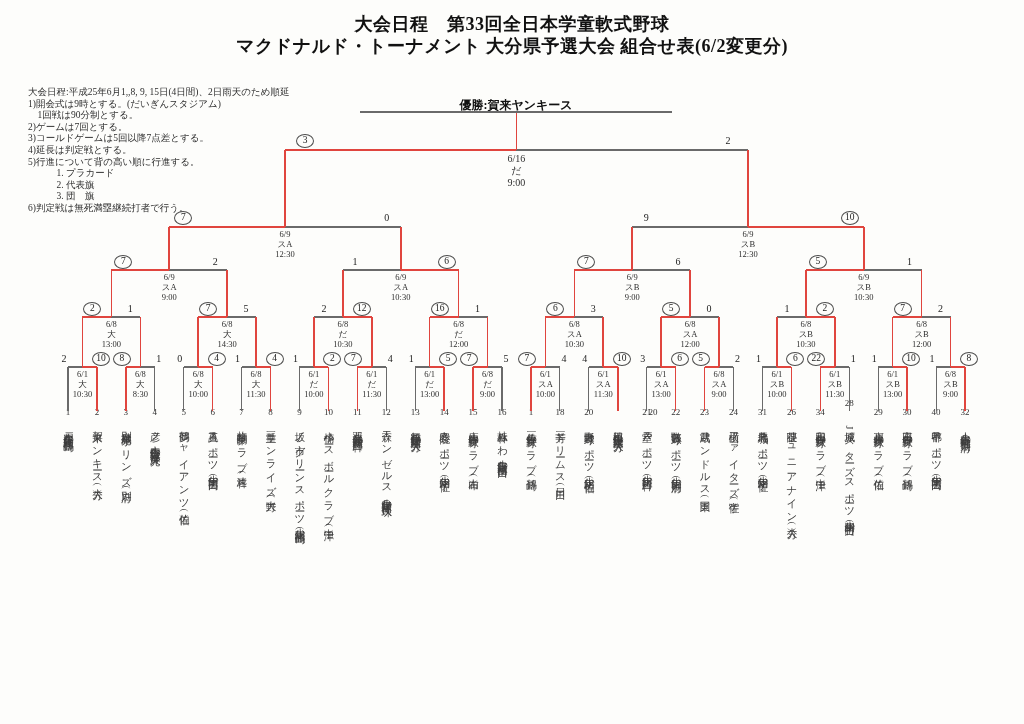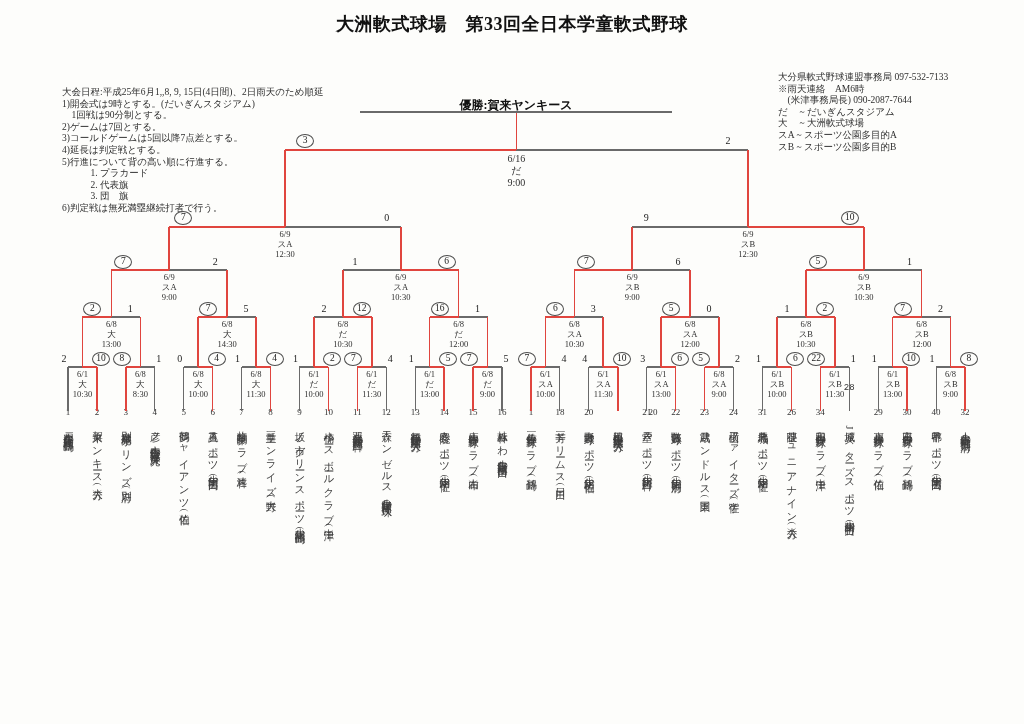--- a/index.html
+++ b/index.html
@@ -6,21 +6,21 @@
   #page{
     position:relative; width:1024px; height:724px; margin:0 auto;
     background:#fdfdfb; overflow:hidden;
     font-family:"Liberation Serif","DejaVu Serif",serif; color:#333;
   }
   .title{
     position:absolute; top:13px; left:0; width:100%; text-align:center;
     font-weight:bold; font-size:18px; line-height:22px; color:#111; letter-spacing:.5px;
   }
   .note{ position:absolute; white-space:pre; font-size:9.5px; line-height:11.6px; color:#2f2f2f; }
-  #note-left{ left:62px; top:87px; }
+  #note-left{ left:28px; top:87px; }
   #note-right{ left:778px; top:72px; }
   .champ-label{
     position:absolute; left:516px; top:97px; transform:translateX(-50%);
     font-weight:bold; font-size:12px; color:#111; white-space:nowrap;
   }
   .footer{
     position:absolute; left:393px; top:651px; white-space:pre;
     font-size:10.5px; line-height:13.4px; color:#2f2f2f;
   }
   .hline,.vline{ position:absolute; }
@@ -45,41 +45,35 @@
     position:absolute; transform:translateX(-50%); text-align:center;
     font-size:8.5px; line-height:9.8px; color:#2e2e2e; white-space:pre;
   }
   .ginfo.big{ font-size:10px; line-height:11.8px; }
 </style>
 </head>
 <body>
 
 <div id="page">
   <div class="title">
-    <div>大洲軟式球場　第33回全日本学童軟式野球</div>
+    <div>大会日程　第33回全日本学童軟式野球</div>
+    <div>マクドナルド・トーナメント 大分県予選大会 組合せ表(6/2変更分)</div>
   </div>
 
   <div id="note-left" class="note">大会日程:平成25年6月1,,8, 9, 15日(4日間)、2日雨天のため順延
 1)開会式は9時とする。(だいぎんスタジアム)
 　1回戦は90分制とする。
 2)ゲームは7回とする。
 3)コールドゲームは5回以降7点差とする。
 4)延長は判定戦とする。
 5)行進について背の高い順に行進する。
 　　　1. プラカード
 　　　2. 代表旗
 　　　3. 団　旗
 6)判定戦は無死満塁継続打者で行う。</div>
-  <div id="note-right" class="note">大分県軟式野球連盟事務局 097-532-7133
-※雨天連絡　AM6時
-　(米津事務局長) 090-2087-7644
-だ　 ~ だいぎんスタジアム
-大　 ~ 大洲軟式球場
-スA ~ スポーツ公園多目的A
-スB ~ スポーツ公園多目的B</div>
 
   <div class="champ-label">優勝:賀来ヤンキース</div>
 
 
   <div id="bracket">
       <div class="tnum" style="left: 59px; top: 407px;">1</div>
       <div class="vname" style="left: 61px; top: 423px;">戸次少年野球団（鶴崎）</div>
       <div class="tnum" style="left: 87.935px; top: 407px;">2</div>
       <div class="vname" style="left: 89.935px; top: 423px;">賀来ヤンキース（大分）</div>
       <div class="tnum" style="left: 116.87px; top: 407px;">3</div>
@@ -125,21 +119,21 @@
       <div class="tnum" style="left: 695.57px; top: 407px;">23</div>
       <div class="vname" style="left: 697.57px; top: 423px;">武蔵コンドルス（国東）</div>
       <div class="tnum" style="left: 724.505px; top: 407px;">24</div>
       <div class="vname" style="left: 726.505px; top: 423px;">横山ファイターズ（宇佐）</div>
       <div class="tnum" style="left: 753.44px; top: 407px;">31</div>
       <div class="vname" style="left: 755.44px; top: 423px;">北馬城スポーツ少年団（宇佐）</div>
       <div class="tnum" style="left: 782.375px; top: 407px;">26</div>
       <div class="vname" style="left: 784.375px; top: 423px;">荏隈ジュニアナイン（大分）</div>
       <div class="tnum" style="left: 811.31px; top: 407px;">34</div>
       <div class="vname" style="left: 813.31px; top: 423px;">和田少年野球クラブ（中津）</div>
-      <div class="tnum" style="left: 840.245px; top: 383px; font-family: Liberation Mono, monospace;">28</div>
+      <div class="tnum" style="left: 840.245px; top: 398px;">28</div>
       <div class="vname" style="left: 842.245px; top: 423px;">城原Jスターズスポーツ少年団（竹田）</div>
       <div class="tnum" style="left: 869.18px; top: 407px;">29</div>
       <div class="vname" style="left: 871.18px; top: 423px;">直川少年野球クラブ（佐伯）</div>
       <div class="tnum" style="left: 898.115px; top: 407px;">30</div>
       <div class="vname" style="left: 900.115px; top: 423px;">高田少年野球クラブ（鶴崎）</div>
       <div class="tnum" style="left: 927.05px; top: 407px;">40</div>
       <div class="vname" style="left: 929.05px; top: 423px;">都甲スポーツ少年団（高田）</div>
       <div class="tnum" style="left: 955.985px; top: 407px;">32</div>
       <div class="vname" style="left: 957.985px; top: 423px;">上人少年野球部（別府）</div>
       <div class="hline" style="left: 68px; top: 366.45px; width: 14.4675px; height: 1.1px; background: rgb(106, 106, 106);"></div>

